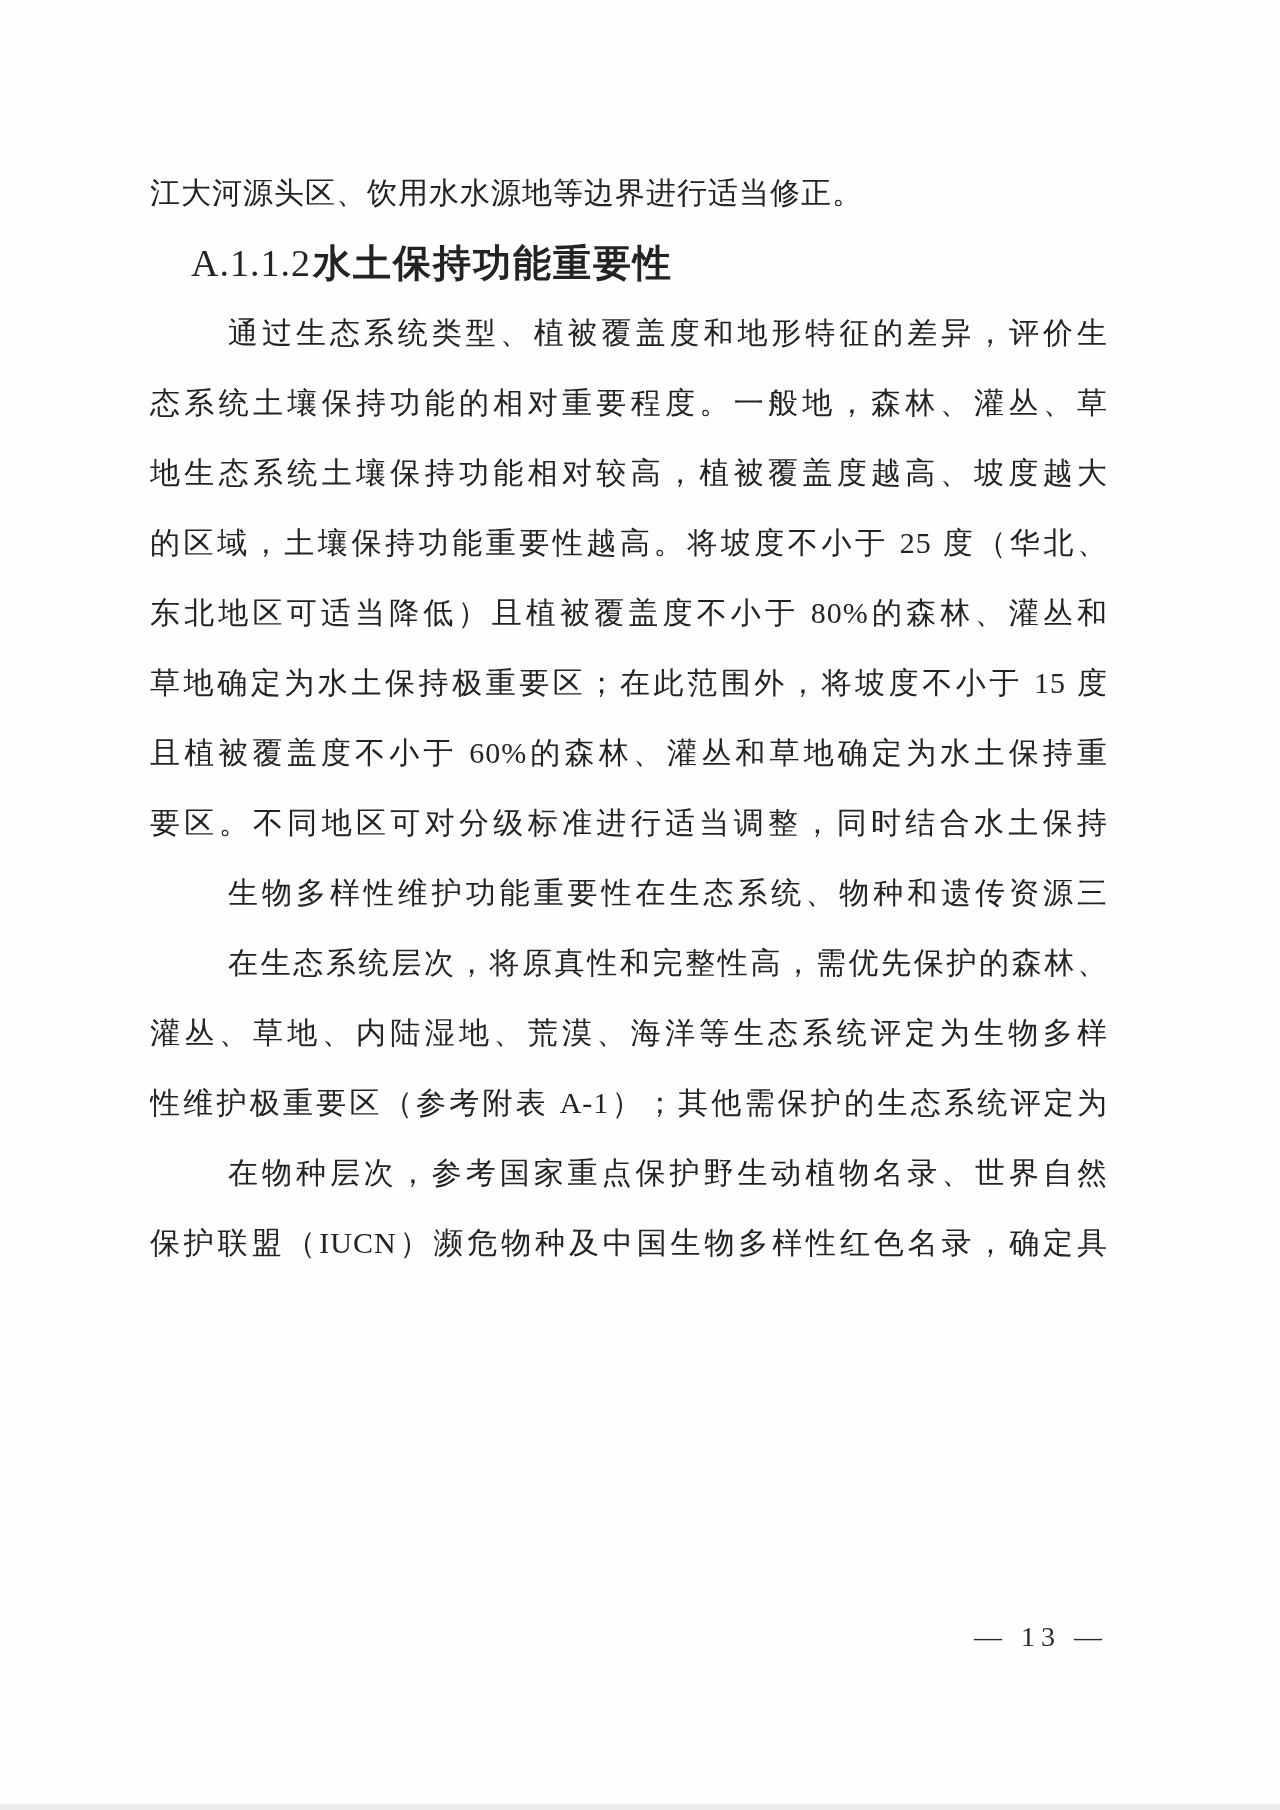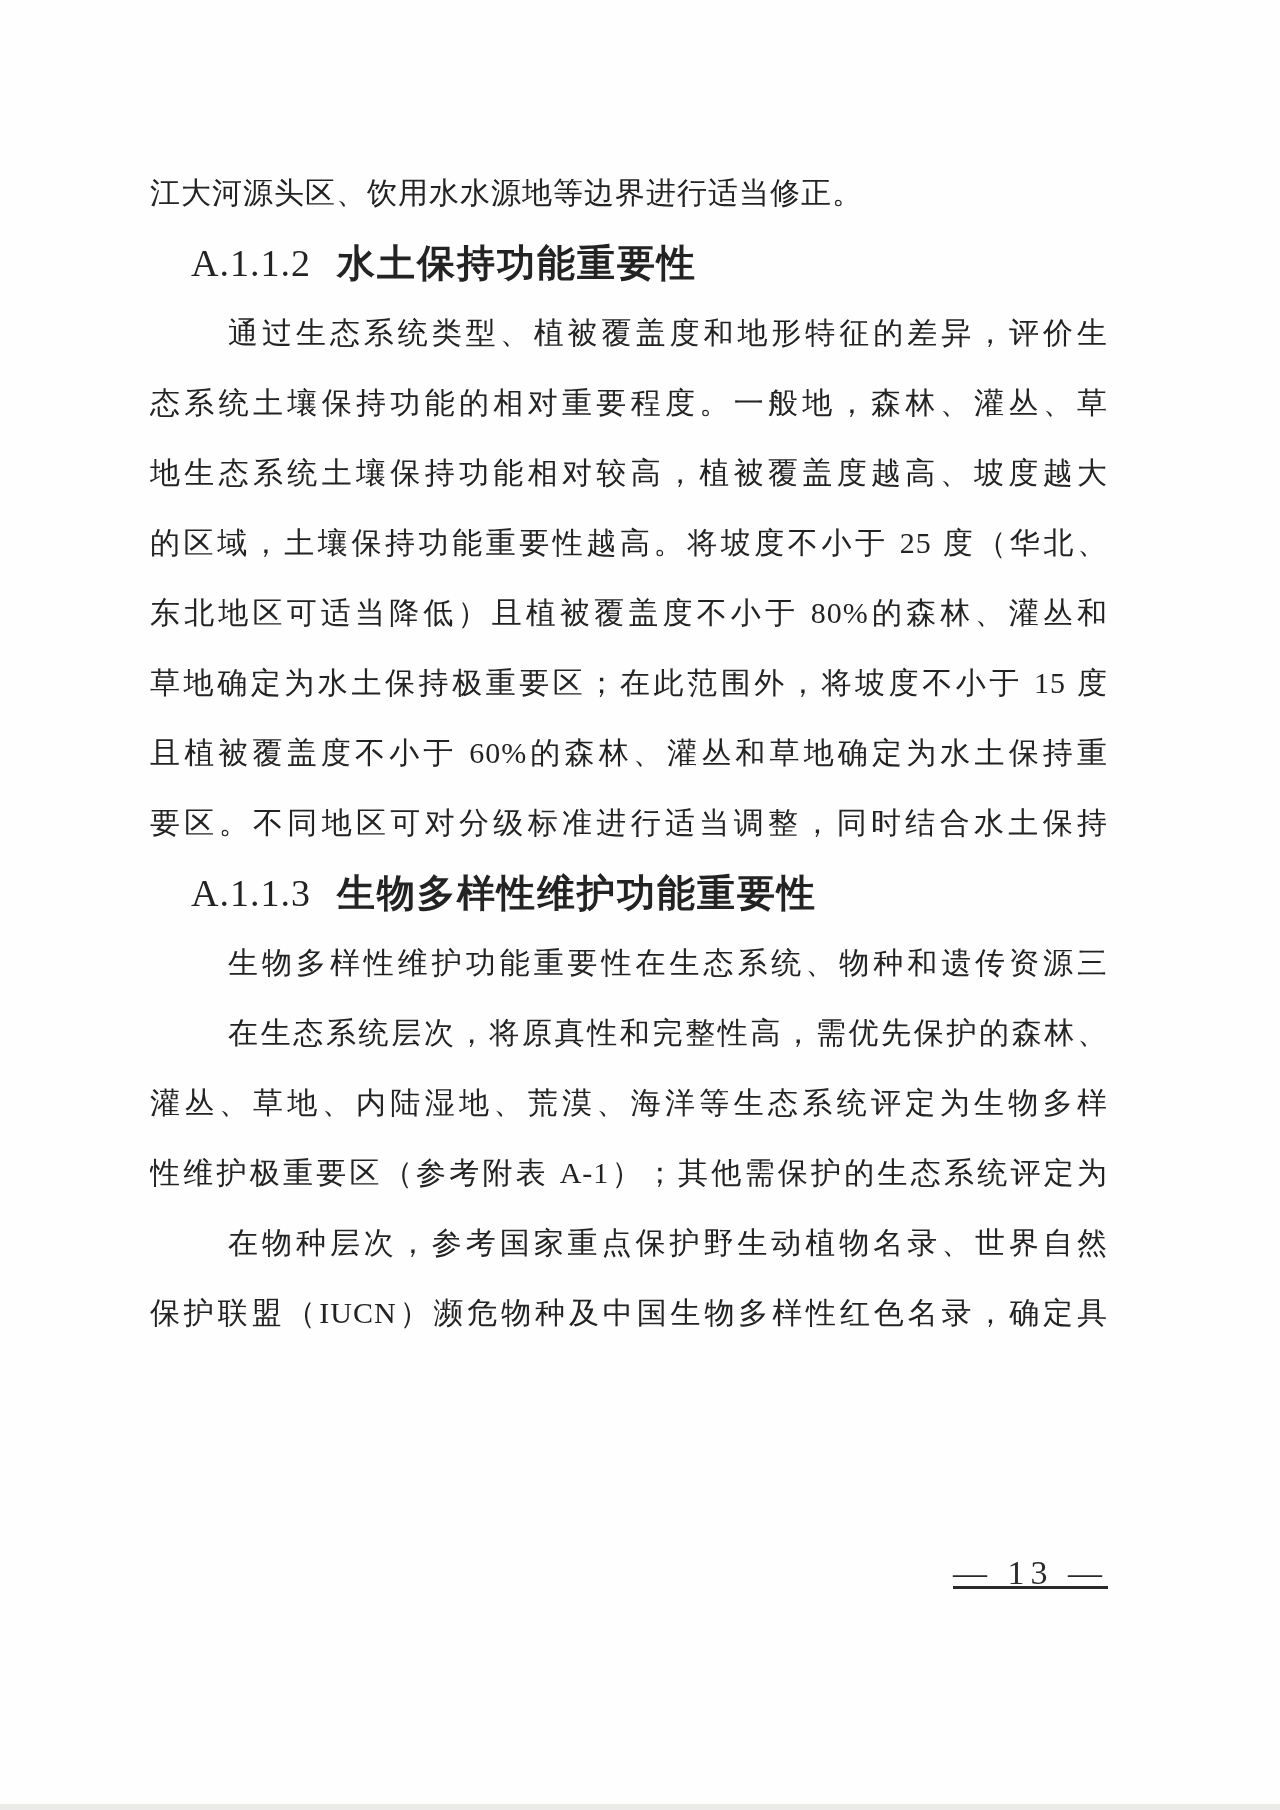--- a/index.html
+++ b/index.html
@@ -46,33 +46,32 @@
     text-align: left;
   }
   .heading .num {
     font-family: "Liberation Serif", "DejaVu Serif", serif;
     letter-spacing: 1px;
     margin-left: 41px;
   }
   .heading .title {
     font-family: "Liberation Sans", "DejaVu Sans", sans-serif;
     font-weight: 700;
-    margin-left: 26px;
+    margin-left: 2px;
     letter-spacing: 2px;
   }
   .page-number {
     position: absolute;
-    top: 1548px;
+    top: 1612px;
     right: 172px;
-    font-size: 34px;
+    font-size: 28px;
     line-height: 50px;
     letter-spacing: 6px;
     color: #2a2a2a;
     font-family: "Liberation Serif", "DejaVu Serif", serif;
-    text-decoration: underline;
   }
   .scan-edge {
     position: absolute;
     left: 0;
     bottom: 0;
     width: 100%;
     height: 6px;
     background: #ebebe9;
   }
 </style>
@@ -90,23 +89,20 @@
 
     <div class="line indent">通过生态系统类型、植被覆盖度和地形特征的差异，评价生</div>
     <div class="line">态系统土壤保持功能的相对重要程度。一般地，森林、灌丛、草</div>
     <div class="line">地生态系统土壤保持功能相对较高，植被覆盖度越高、坡度越大</div>
     <div class="line">的区域，土壤保持功能重要性越高。将坡度不小于 25 度（华北、</div>
     <div class="line">东北地区可适当降低）且植被覆盖度不小于 80%的森林、灌丛和</div>
     <div class="line">草地确定为水土保持极重要区；在此范围外，将坡度不小于 15 度</div>
     <div class="line">且植被覆盖度不小于 60%的森林、灌丛和草地确定为水土保持重</div>
     <div class="line">要区。不同地区可对分级标准进行适当调整，同时结合水土保持</div>
 
-    <div class="heading">
-      <span class="num">A.1.1.3</span><span class="title">生物多样性维护功能重要性</span>
-    </div>
 
     <div class="line indent">生物多样性维护功能重要性在生态系统、物种和遗传资源三</div>
 
     <div class="line indent">在生态系统层次，将原真性和完整性高，需优先保护的森林、</div>
     <div class="line">灌丛、草地、内陆湿地、荒漠、海洋等生态系统评定为生物多样</div>
     <div class="line">性维护极重要区（参考附表 A-1）；其他需保护的生态系统评定为</div>
 
     <div class="line indent">在物种层次，参考国家重点保护野生动植物名录、世界自然</div>
     <div class="line">保护联盟（IUCN）濒危物种及中国生物多样性红色名录，确定具</div>
 

